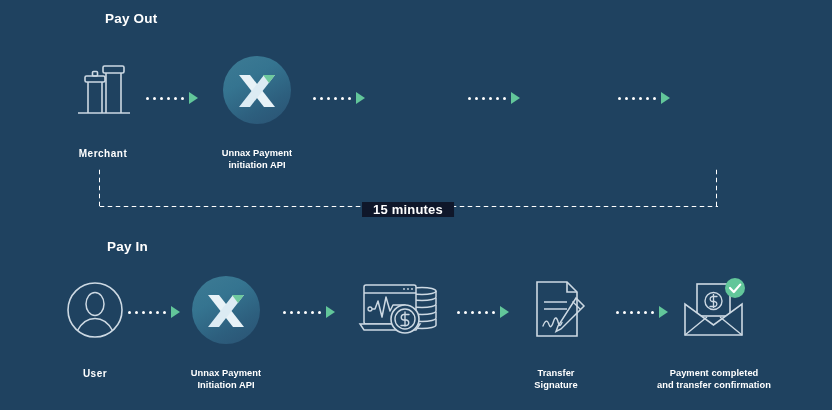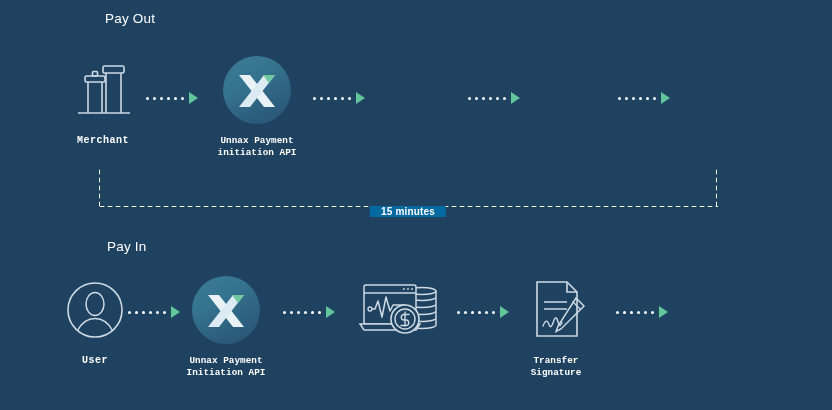--- a/index.html
+++ b/index.html
@@ -9,21 +9,21 @@
     font-family:"Liberation Sans", sans-serif;
     color:#ffffff;
     overflow:hidden;
     position:relative;
   }
   .canvas{position:absolute;inset:0;}
 
   .section-title{
     position:absolute;
     font-size:13.5px;
-    font-weight:normal;
+    font-weight:bold;
     letter-spacing:.2px;
     color:#ffffff;
     white-space:nowrap;
     padding-left:47px;
   }
   #payout-title{left:58px;top:11px;}
   #payin-title{left:60px;top:239px;}
 
   
   .step{
@@ -34,29 +34,28 @@
     width:170px;
     margin-left:-85px;   
   }
   .step .art{
     height:76px;
     display:flex;
     align-items:center;
     justify-content:center;
   }
   .caption{
-    margin-top:7px;
+    margin-top:20px;
     font-size:9.3px;
     font-weight:bold;
     line-height:11.6px;
     text-align:center;
     color:#ffffff;
     white-space:pre-line;
     letter-spacing:.05px;
-    font-family:Liberation Mono, monospace;
   }
   .caption.strong{font-size:10px;letter-spacing:.5px;}
 
   
   .conn{
     position:absolute;
     display:flex;
     align-items:center;
     gap:4px;
     margin-left:-32px;
@@ -99,23 +98,23 @@
   .dotline.v{
     width:3px;
     background-size:3px 8px;
     background-repeat:repeat-y;
   }
   #duration-label{
     position:absolute;
     left:50%;
     transform:translateX(-50%);
     bottom:-9px;
-    background:#0369a1;
+    background:#0f172a;
     padding:0 11px;
-    font-size:10px;
+    font-size:13px;
     font-weight:bold;
     color:#ffffff;
     letter-spacing:.2px;
     white-space:nowrap;
   }
   svg{display:block;overflow:visible;}
 </style>
 </head>
 <body>
 
@@ -305,14 +304,32 @@
   <div class="conn" style="left:648px;top:306px;">
     <span class="d"></span>
     <span class="d"></span>
     <span class="d"></span>
     <span class="d"></span>
     <span class="d"></span>
     <span class="d"></span>
     <span class="head"></span>
   </div>
 
+  <div class="step" style="left:714px;top:272px;">
+    <div class="art">
+      <svg width="76" height="68" viewBox="0 0 76 68" fill="none">
+        <g stroke="#cdd9e3" stroke-width="1.6" fill="none">
+          <rect x="21" y="8" width="33" height="32"></rect>
+          <circle cx="37.5" cy="25" r="8.5" stroke-width="1.4"></circle>
+          <path d="M41 20.5 h-5 a2.6 2.6 0 0 0 0 5 h3 a2.6 2.6 0 0 1 0 5 h-5" stroke-width="1.3" stroke-linecap="round"></path>
+          <path d="M37.5 18 V32" stroke-width="1.3"></path>
+          <path d="M9 28 V59 H66 V28 L37.5 49 Z" fill="#1f4260"></path>
+          <path d="M9 59 L31 41 M66 59 L44 41" stroke-width="1.4"></path>
+        </g>
+        <circle cx="59" cy="12" r="10" fill="#62c69a"></circle>
+        <path d="M54 12 L57.8 16 L64.2 8.6" stroke="#ffffff" stroke-width="2.2" fill="none" stroke-linecap="round" stroke-linejoin="round"></path>
+      </svg>
+    </div>
+    <div class="caption">Payment completed
+and transfer confirmation</div>
+  </div>
 
 </div>
 
 </body></html>

